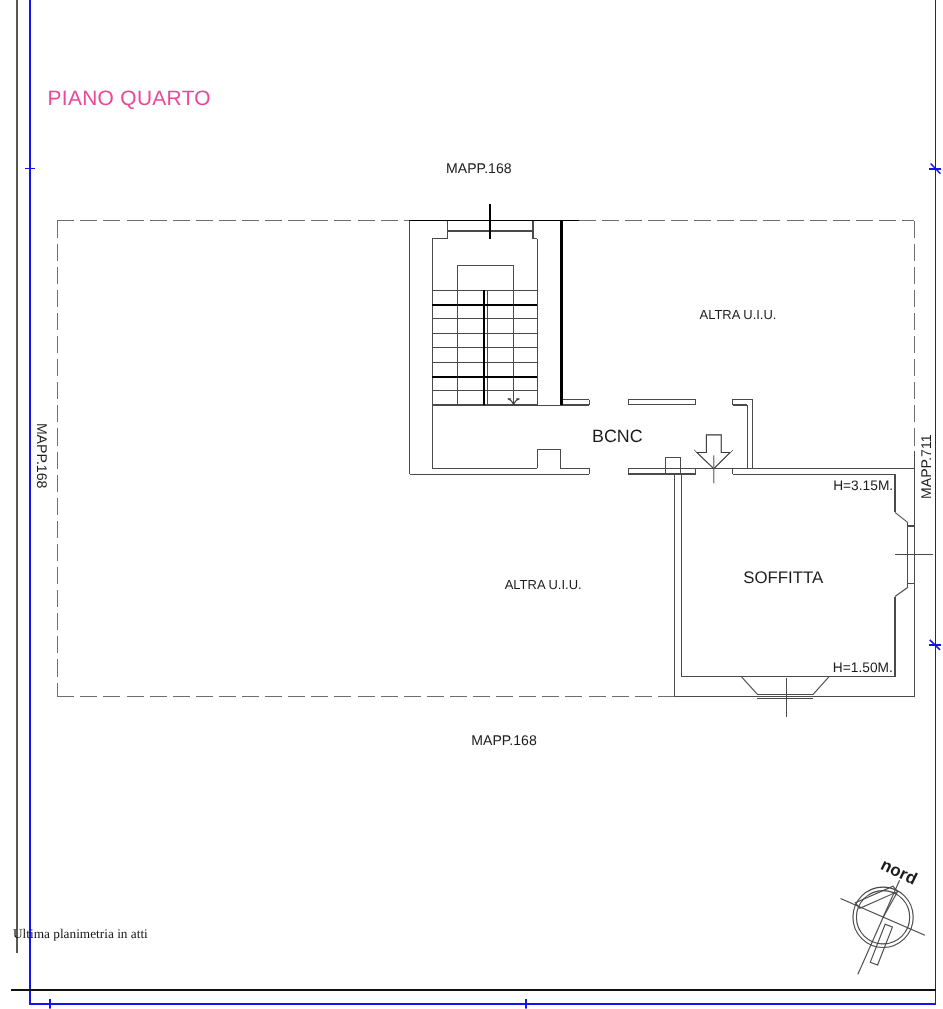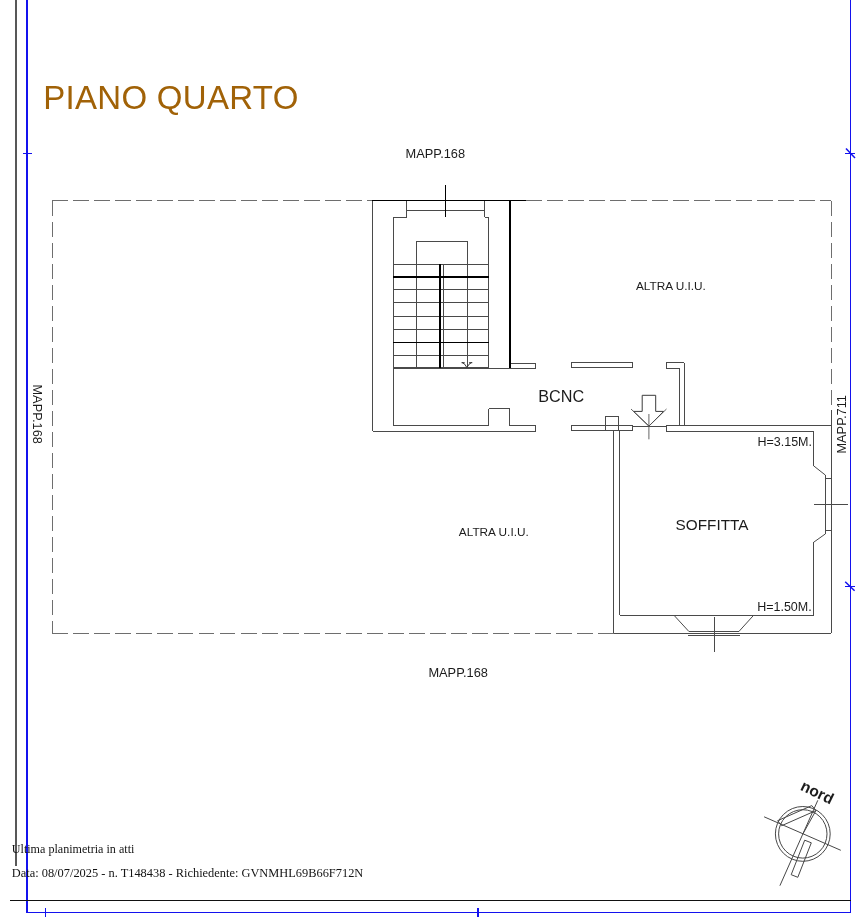--- a/index.html
+++ b/index.html
@@ -165,16 +165,15 @@
   <text class="t" font-size="12.8" text-anchor="middle" transform="translate(33.2,414.2) rotate(90)">MAPP.168</text>
   <text class="t" font-size="12.8" text-anchor="middle" transform="translate(846.3,424.3) rotate(-90)">MAPP.711</text>
   <text class="t" x="670.9" y="290" font-size="11.8" text-anchor="middle">ALTRA U.I.U.</text>
   <text class="t" x="493.8" y="535.5" font-size="11.8" text-anchor="middle">ALTRA U.I.U.</text>
   <text class="t" x="561.2" y="401.6" font-size="16.2" text-anchor="middle">BCNC</text>
   <text class="t" x="712" y="529.8" font-size="15.3" text-anchor="middle">SOFFITTA</text>
   <text class="t" x="784.7" y="445.6" font-size="12.5" text-anchor="middle">H=3.15M.</text>
   <text class="t" x="784.4" y="611.2" font-size="12.5" text-anchor="middle">H=1.50M.</text>
 </svg>
 
-<div style="position:absolute;left:43.2px;top:79.4px;font-family:'Liberation Sans',sans-serif;font-size:33px;color:#a16207;letter-spacing:0.3px;">PIANO QUARTO</div>
+<div style="position:absolute;left:43.2px;top:79.4px;font-family:'Liberation Sans',sans-serif;font-size:19px;color:#ec4899;letter-spacing:0.3px;">PIANO QUARTO</div>
 <div class="ser" style="position:absolute;left:11.8px;top:841.5px;font-family:'Liberation Serif',serif;font-size:12.1px;color:#141414;">Ultima planimetria in atti</div>
-<div class="ser" style="position:absolute;left:11.8px;top:866px;font-family:'Liberation Serif',serif;font-size:12.4px;color:#141414;">Data: 08/07/2025 - n. T148438 - Richiedente: GVNMHL69B66F712N</div>
 </div>
 
 </body></html>

